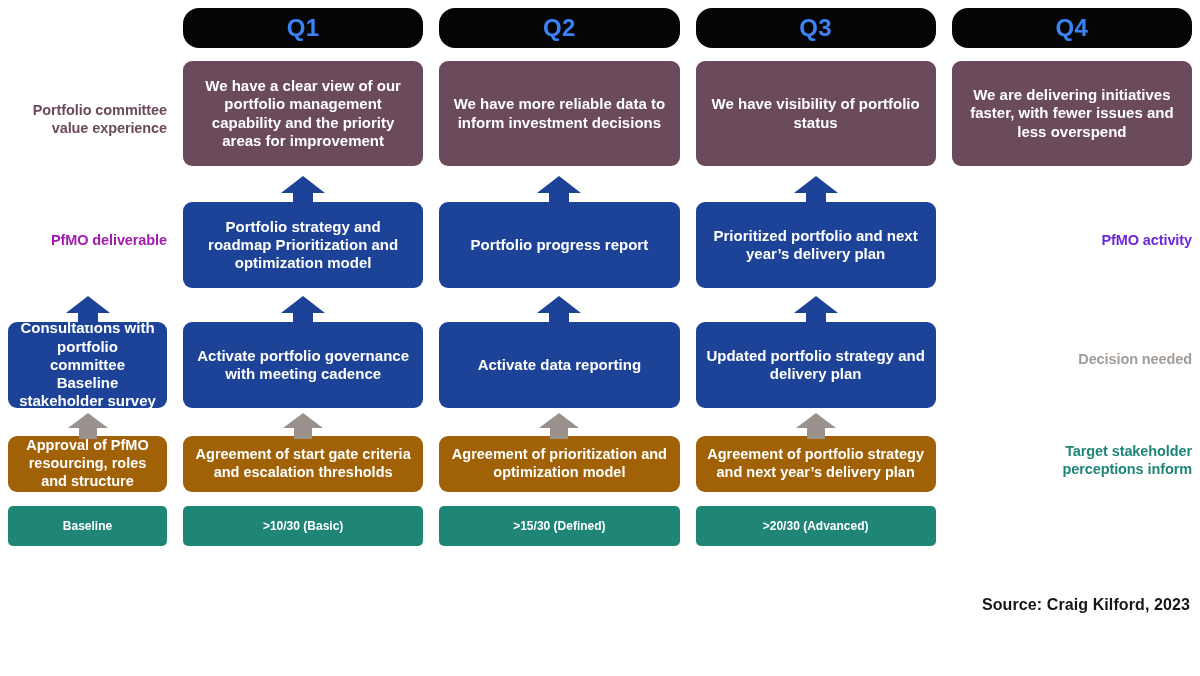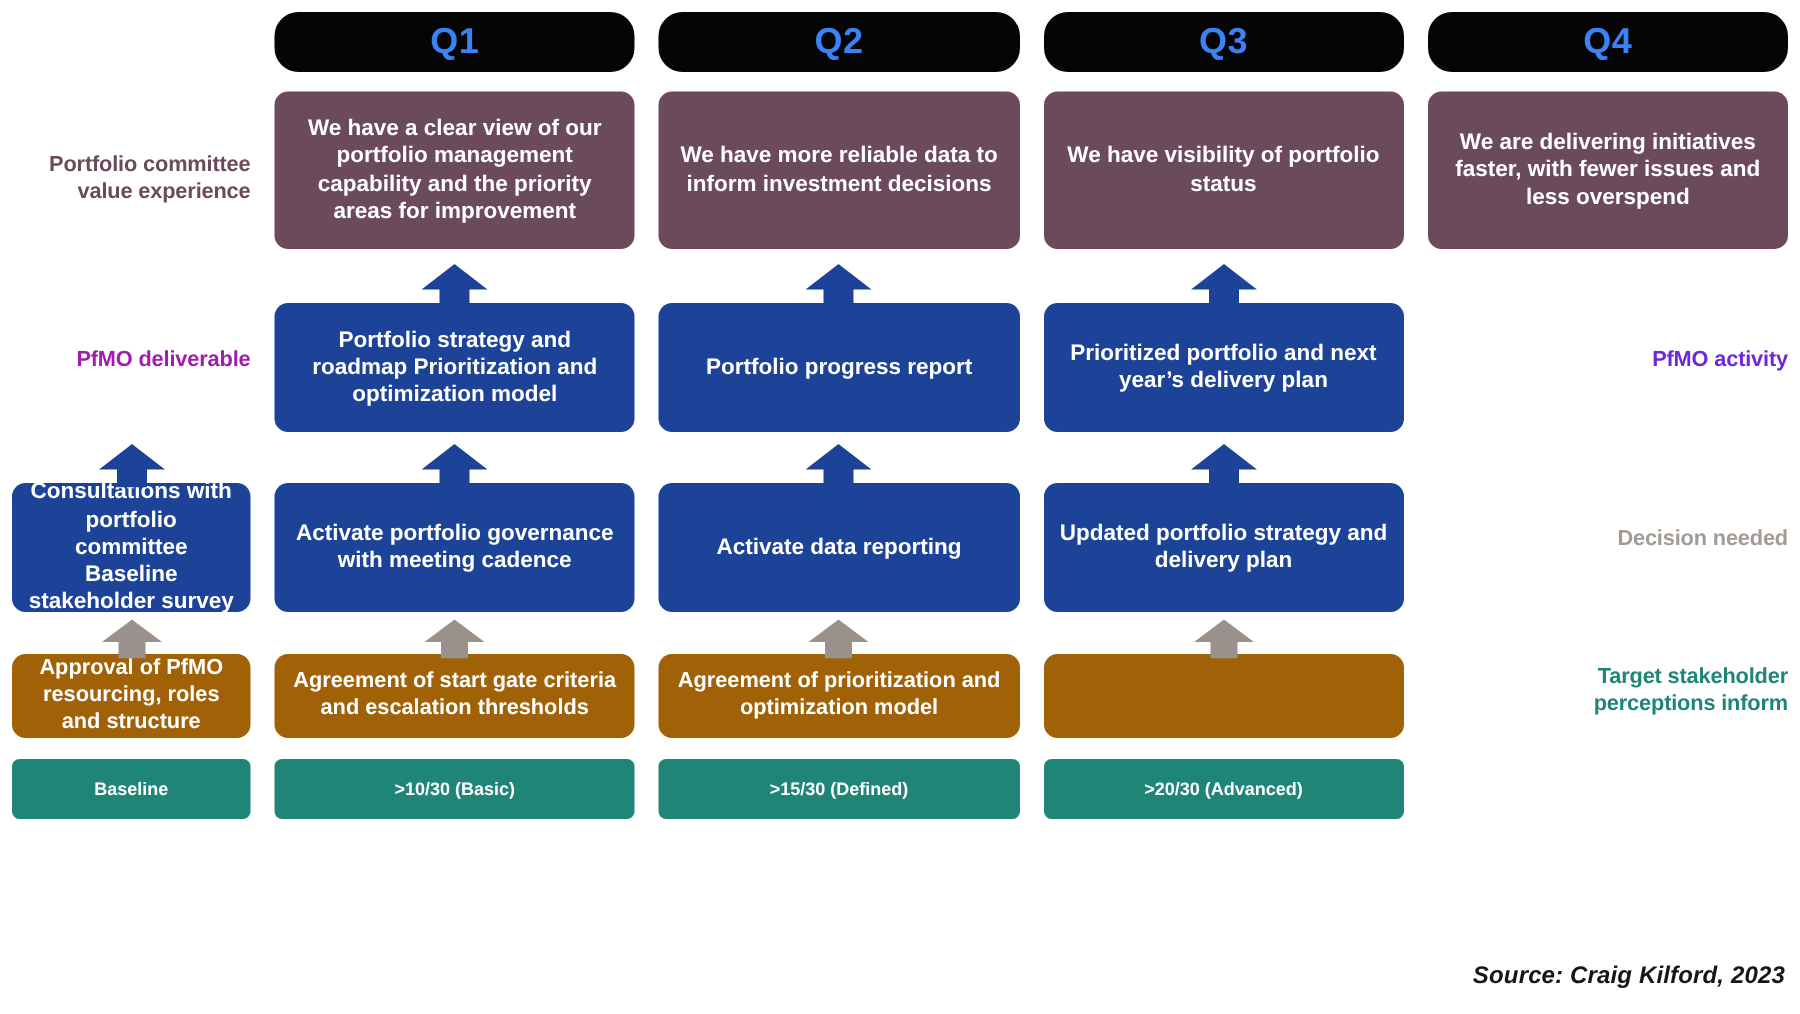--- a/index.html
+++ b/index.html
@@ -131,22 +131,21 @@
     height: 30px;
     top: -27px;
     pointer-events: none;
   }
   .arrow svg { display: block; width: 48px; height: 30px; }
 
   
   .source {
     position: absolute;
     right: 10px;
-    top: 642px;
-    font-style: italic;
+    top: 596px;
     font-weight: bold;
     font-size: 16px;
     color: #161616;
     letter-spacing: 0.1px;
   }
 
   .nowrap-line { display: block; }
 </style>
 </head>
 <body>
@@ -300,20 +299,21 @@
         <span>Agreement of prioritization and optimization model</span>
       </div>
     </div>
     <div class="cell row-decision">
       <div class="box">
         <span class="arrow">
           <svg viewBox="0 0 48 30" xmlns="http://www.w3.org/2000/svg">
               <path d="M24 4 L44 19 L33 19 L33 30 L15 30 L15 19 L4 19 Z" fill="#9A918C"></path>
             </svg>
         </span>
+        <span>Agreement of portfolio strategy and next year’s delivery plan</span>
       </div>
     </div>
 
     <div class="row-label lbl-score">
       <span>
         <span class="nowrap-line">Target stakeholder</span>
         <span class="nowrap-line">perceptions inform</span>
       </span>
     </div>
     <div class="cell row-score">

